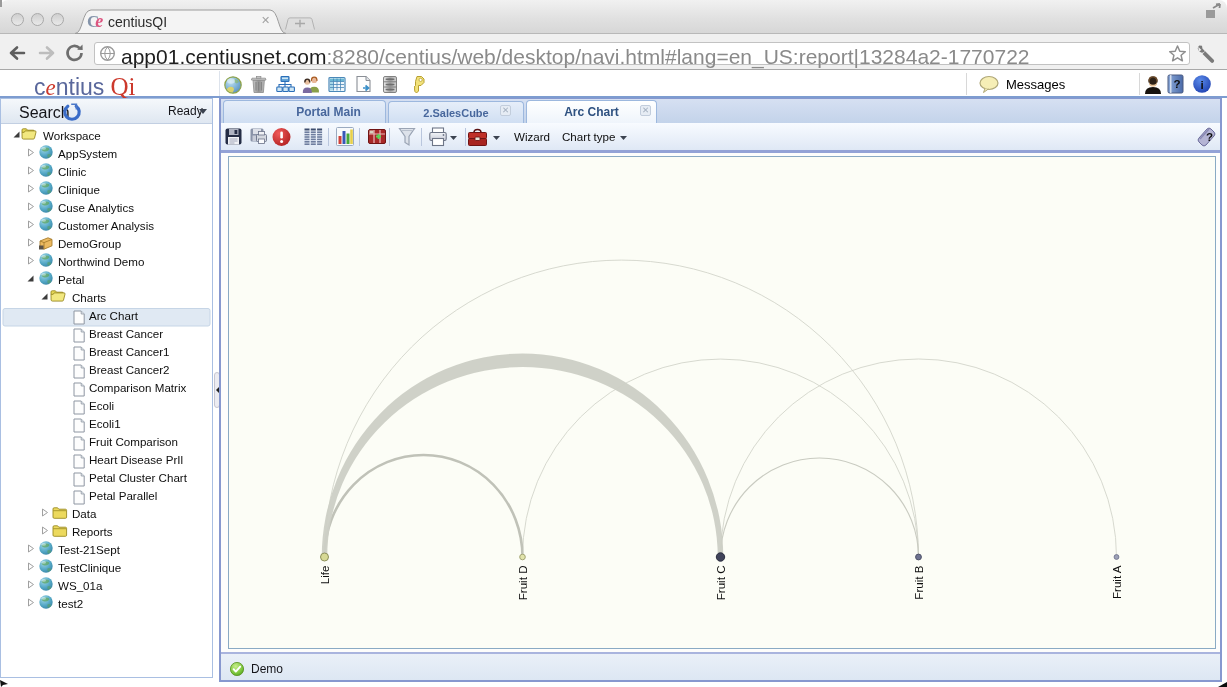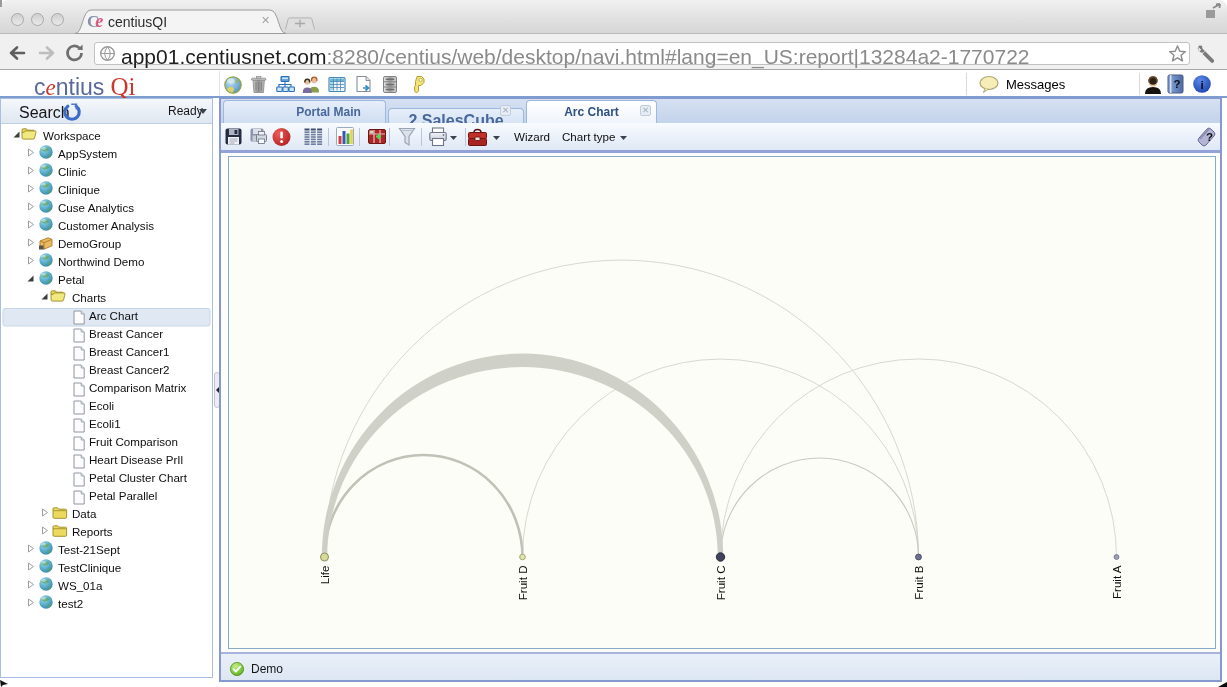--- a/index.html
+++ b/index.html
@@ -308,21 +308,21 @@
 <div class="abs" style="left:1218px;top:682px;width:9px;height:5px;background:#0c0c0c;clip-path:polygon(100% 0,100% 100%,0 100%);"></div>
 
 <svg class="abs" style="left:0px;top:680px;" width="10" height="7" viewBox="0 0 10 7">
     <path d="M0,0 L8,4 3,5 1,7 Z" fill="#111"></path>
   </svg>
 
 <div class="abs" style="left:219px;top:98px;width:1003px;height:584px;border:2px solid #8798cf;box-sizing:border-box;background:#fff;"></div>
 
 <div class="abs" style="left:221px;top:99px;width:999px;height:24px;background:linear-gradient(#d6e0f2,#c3d3ea);"></div>
 <div class="abs" style="left:223px;top:100px;width:163px;height:23px;background:linear-gradient(#e6eef9,#cfdef2);border:1px solid #9db8de;border-bottom:none;border-radius:4px 4px 0 0;box-sizing:border-box;text-align:center;font-size:12px;font-weight:bold;color:#48679c;line-height:23px;padding-left:48px;">Portal Main</div>
-<div class="abs" style="left:388px;top:108px;width:136px;height:23px;background:linear-gradient(#e6eef9,#cfdef2);border:1px solid #9db8de;border-bottom:none;border-radius:4px 4px 0 0;box-sizing:border-box;text-align:center;font-size:16px;font-weight:bold;color:#48679c;line-height:23px;">2.SalesCube</div>
+<div class="abs" style="left:388px;top:101px;width:136px;height:23px;background:linear-gradient(#e6eef9,#cfdef2);border:1px solid #9db8de;border-bottom:none;border-radius:4px 4px 0 0;box-sizing:border-box;text-align:center;font-size:11px;font-weight:bold;color:#48679c;line-height:23px;">2.SalesCube</div>
 <div class="abs" style="left:500px;top:105px;width:11px;height:11px;border:1px solid #c2cddc;border-radius:2px;background:#e6ecf4;box-sizing:border-box;color:#a2aebe;font-size:8.5px;line-height:9.5px;text-align:center;">✕</div>
 <div class="abs" style="left:526px;top:100px;width:131px;height:24px;background:linear-gradient(#ffffff,#eef4fb);border:1px solid #9db8de;border-bottom:none;border-radius:4px 4px 0 0;box-sizing:border-box;text-align:center;font-size:12px;font-weight:bold;color:#2e5180;line-height:23px;">Arc Chart</div>
 <div class="abs" style="left:640px;top:105px;width:11px;height:11px;border:1px solid #c2cddc;border-radius:2px;background:#e6ecf4;box-sizing:border-box;color:#a2aebe;font-size:8.5px;line-height:9.5px;text-align:center;">✕</div>
 
 <div class="abs" style="left:221px;top:123px;width:999px;height:27px;background:linear-gradient(#f8fbff,#dfe8f5);"></div>
 <div class="abs" style="left:221px;top:150px;width:999px;height:3px;background:#93a2d6;"></div>
 <svg class="abs" style="left:221px;top:124px;" width="999" height="26" viewBox="0 0 999 26">
   <g stroke="#b9c6dd" stroke-width="1">
       <path d="M107.5,4 v18 M138.5,4 v18 M168.5,4 v18 M200.5,4 v18 M244.5,4 v18"></path>
     </g>

